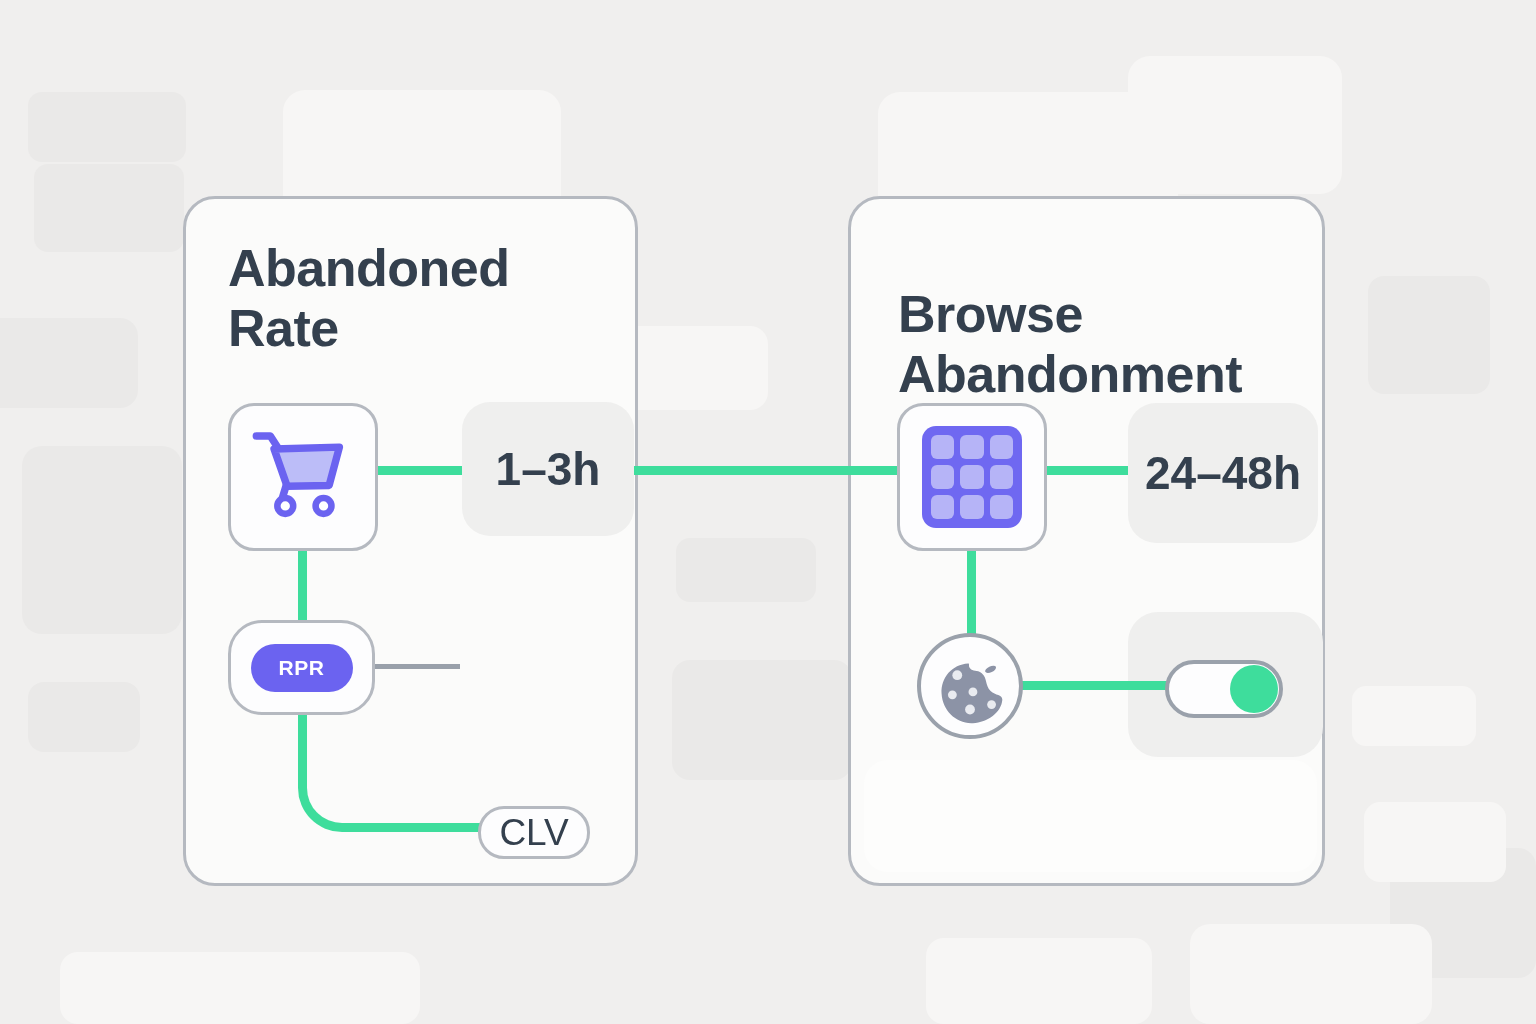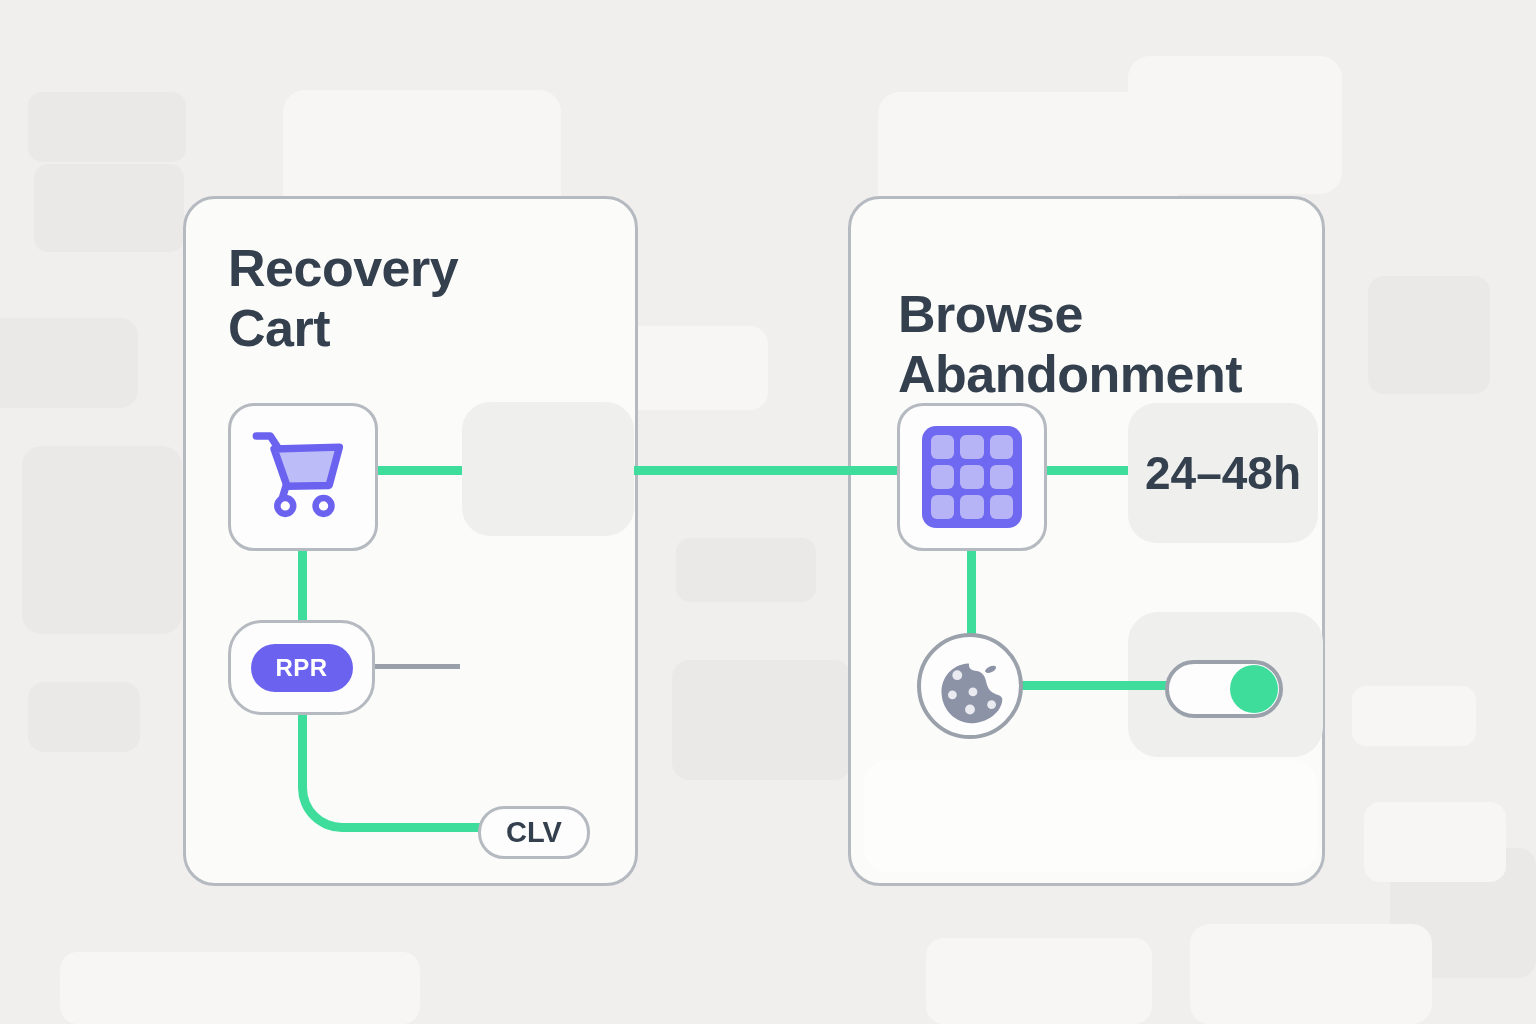--- a/index.html
+++ b/index.html
@@ -63,28 +63,28 @@
         border:3px solid var(--node-border);}
   .icon-box{width:150px;height:148px;border-radius:26px;
         display:flex;align-items:center;justify-content:center;}
   .cart-box{left:228px;top:403px;}
   .grid-box{left:897px;top:403px;}
 
   .rpr-box{left:228px;top:620px;width:147px;height:95px;border-radius:34px;
         display:flex;align-items:center;justify-content:center;}
   .rpr-pill{width:102px;height:48px;border-radius:24px;background:var(--purple);
         display:flex;align-items:center;justify-content:center;
-        color:#ffffff;font-size:24px;font-weight:700;letter-spacing:0.5px;}
+        color:#ffffff;font-size:21px;font-weight:700;letter-spacing:0.5px;}
   .recovery-box{left:455px;top:617px;width:183px;height:132px;
         border-radius:34px 0 0 34px;border-right:none;
         display:flex;align-items:center;justify-content:center;
         color:var(--navy);font-size:28px;font-weight:600;line-height:36px;text-align:center;}
   .clv-box{left:478px;top:806px;width:112px;height:53px;border-radius:26px;
         display:flex;align-items:center;justify-content:center;
-        color:var(--navy);font-size:29px;font-weight:700;}
+        color:var(--navy);font-size:37px;font-weight:400;}
 
   .cookie-circle{left:917px;top:633px;width:106px;height:106px;border-radius:50%;
         border-width:4px;border-color:#9aa1ab;
         display:flex;align-items:center;justify-content:center;z-index:5;}
 
   .toggle{left:1165px;top:660px;width:118px;height:58px;border-radius:29px;
         border-width:4px;border-color:#9aa1ab;z-index:5;}
   .toggle-knob{position:absolute;top:1px;right:1px;width:48px;height:48px;
         border-radius:50%;background:var(--accent-green);}
 
@@ -145,21 +145,21 @@
   <div class="conn conn-gray  h-rpr-recovery"></div>
   <div class="conn elbow"></div>
   <div class="conn conn-green v-grid-cookie"></div>
   <div class="conn conn-green h-cookie-toggle"></div>
 
   <div class="panel panel-delay-left"></div>
   <div class="panel panel-delay-right"></div>
   <div class="panel panel-toggle"></div>
   <div class="panel panel-suppression"></div>
 
-  <div class="card-title title-left">Recovery Cart</div>
+  <div class="card-title title-left">Abandoned Rate</div>
   <div class="card-title title-right">Browse Abandonment</div>
 
   <div class="node icon-box cart-box">
     <svg class="cart-svg" width="140" height="140" viewBox="0 0 150 150">
       <path class="cart-stroke" d="M25 31 H40 L49 45"></path>
       <path class="cart-body" d="M44 45 L114 43 L103 84 L58 85 Z"></path>
       <path class="cart-stroke" d="M57 84 L53 97"></path>
       <circle class="cart-wheel" cx="56" cy="106" r="8.5"></circle>
       <circle class="cart-wheel" cx="97" cy="106" r="8.5"></circle>
     </svg>
@@ -202,15 +202,16 @@
       <circle class="cookie-dot" cx="32" cy="59" r="4.5"></circle>
       <circle class="cookie-dot" cx="50" cy="74" r="5"></circle>
       <circle class="cookie-dot" cx="72" cy="69" r="4.5"></circle>
     </svg>
   </div>
 
   <div class="node toggle">
     <div class="toggle-knob"></div>
   </div>
 
+  <div class="delay-label delay-left">1–3h</div>
   <div class="delay-label delay-right">24–48h</div>
 
 </div>
 
 </body></html>

